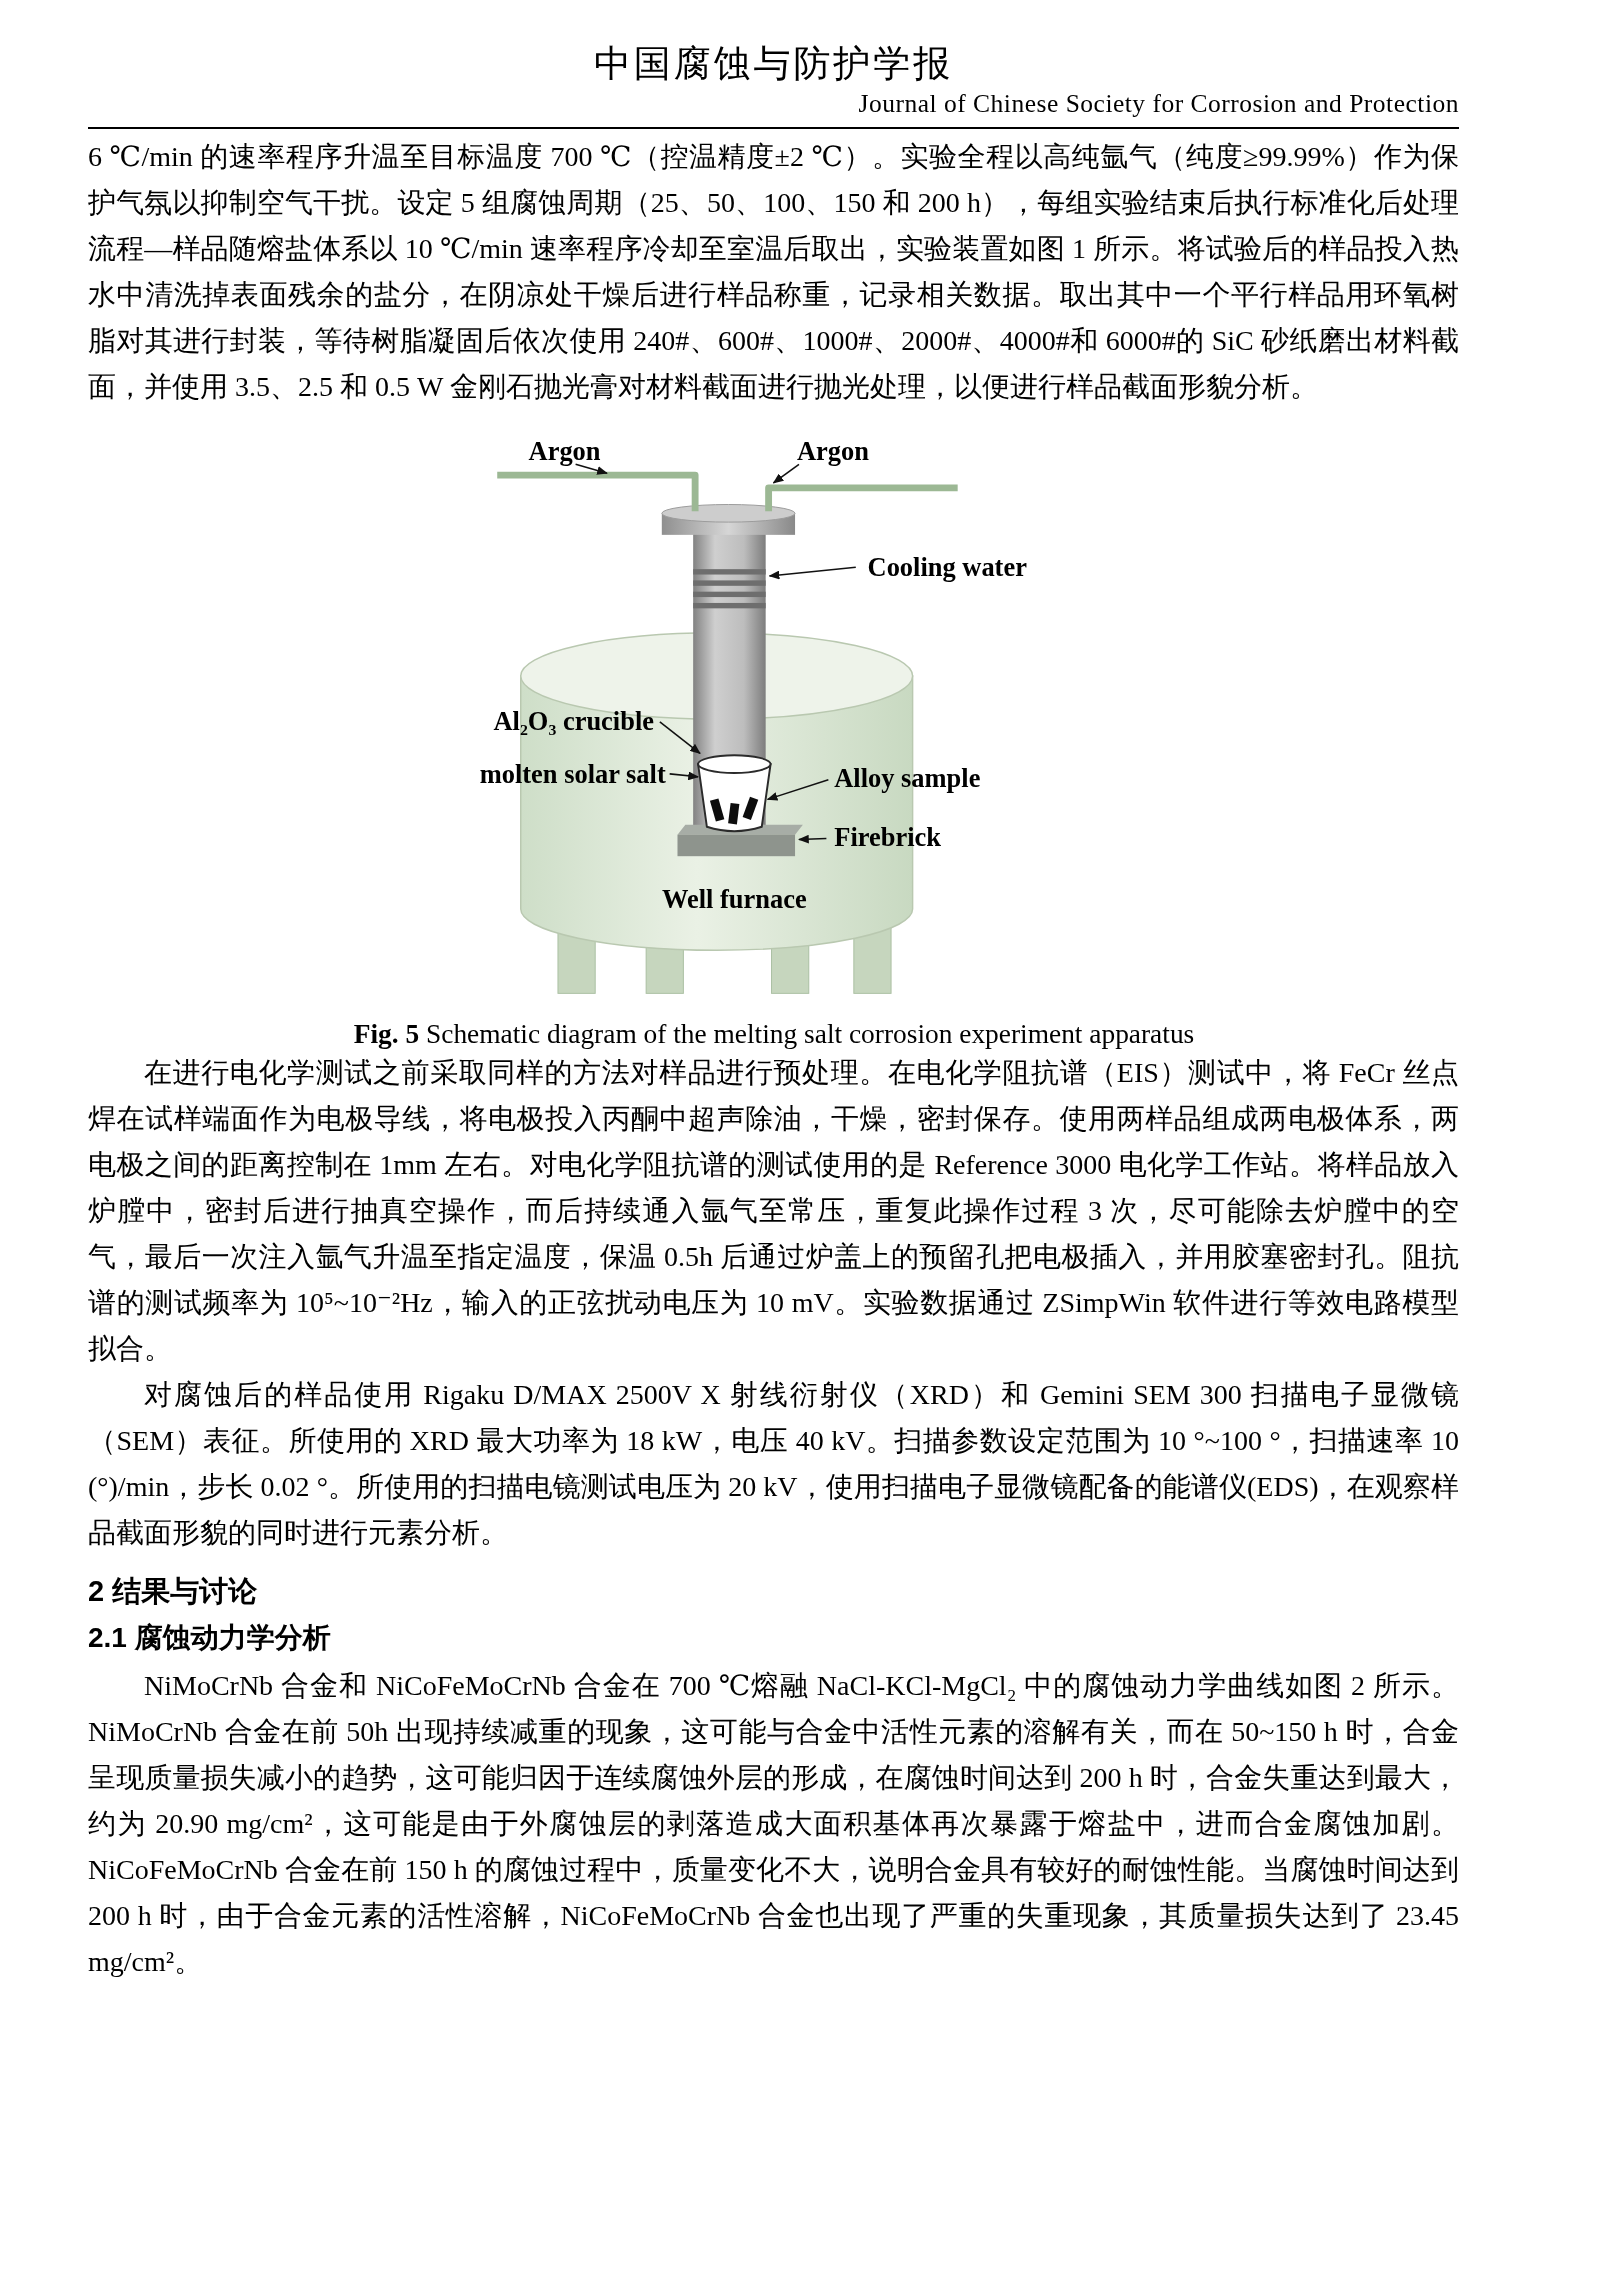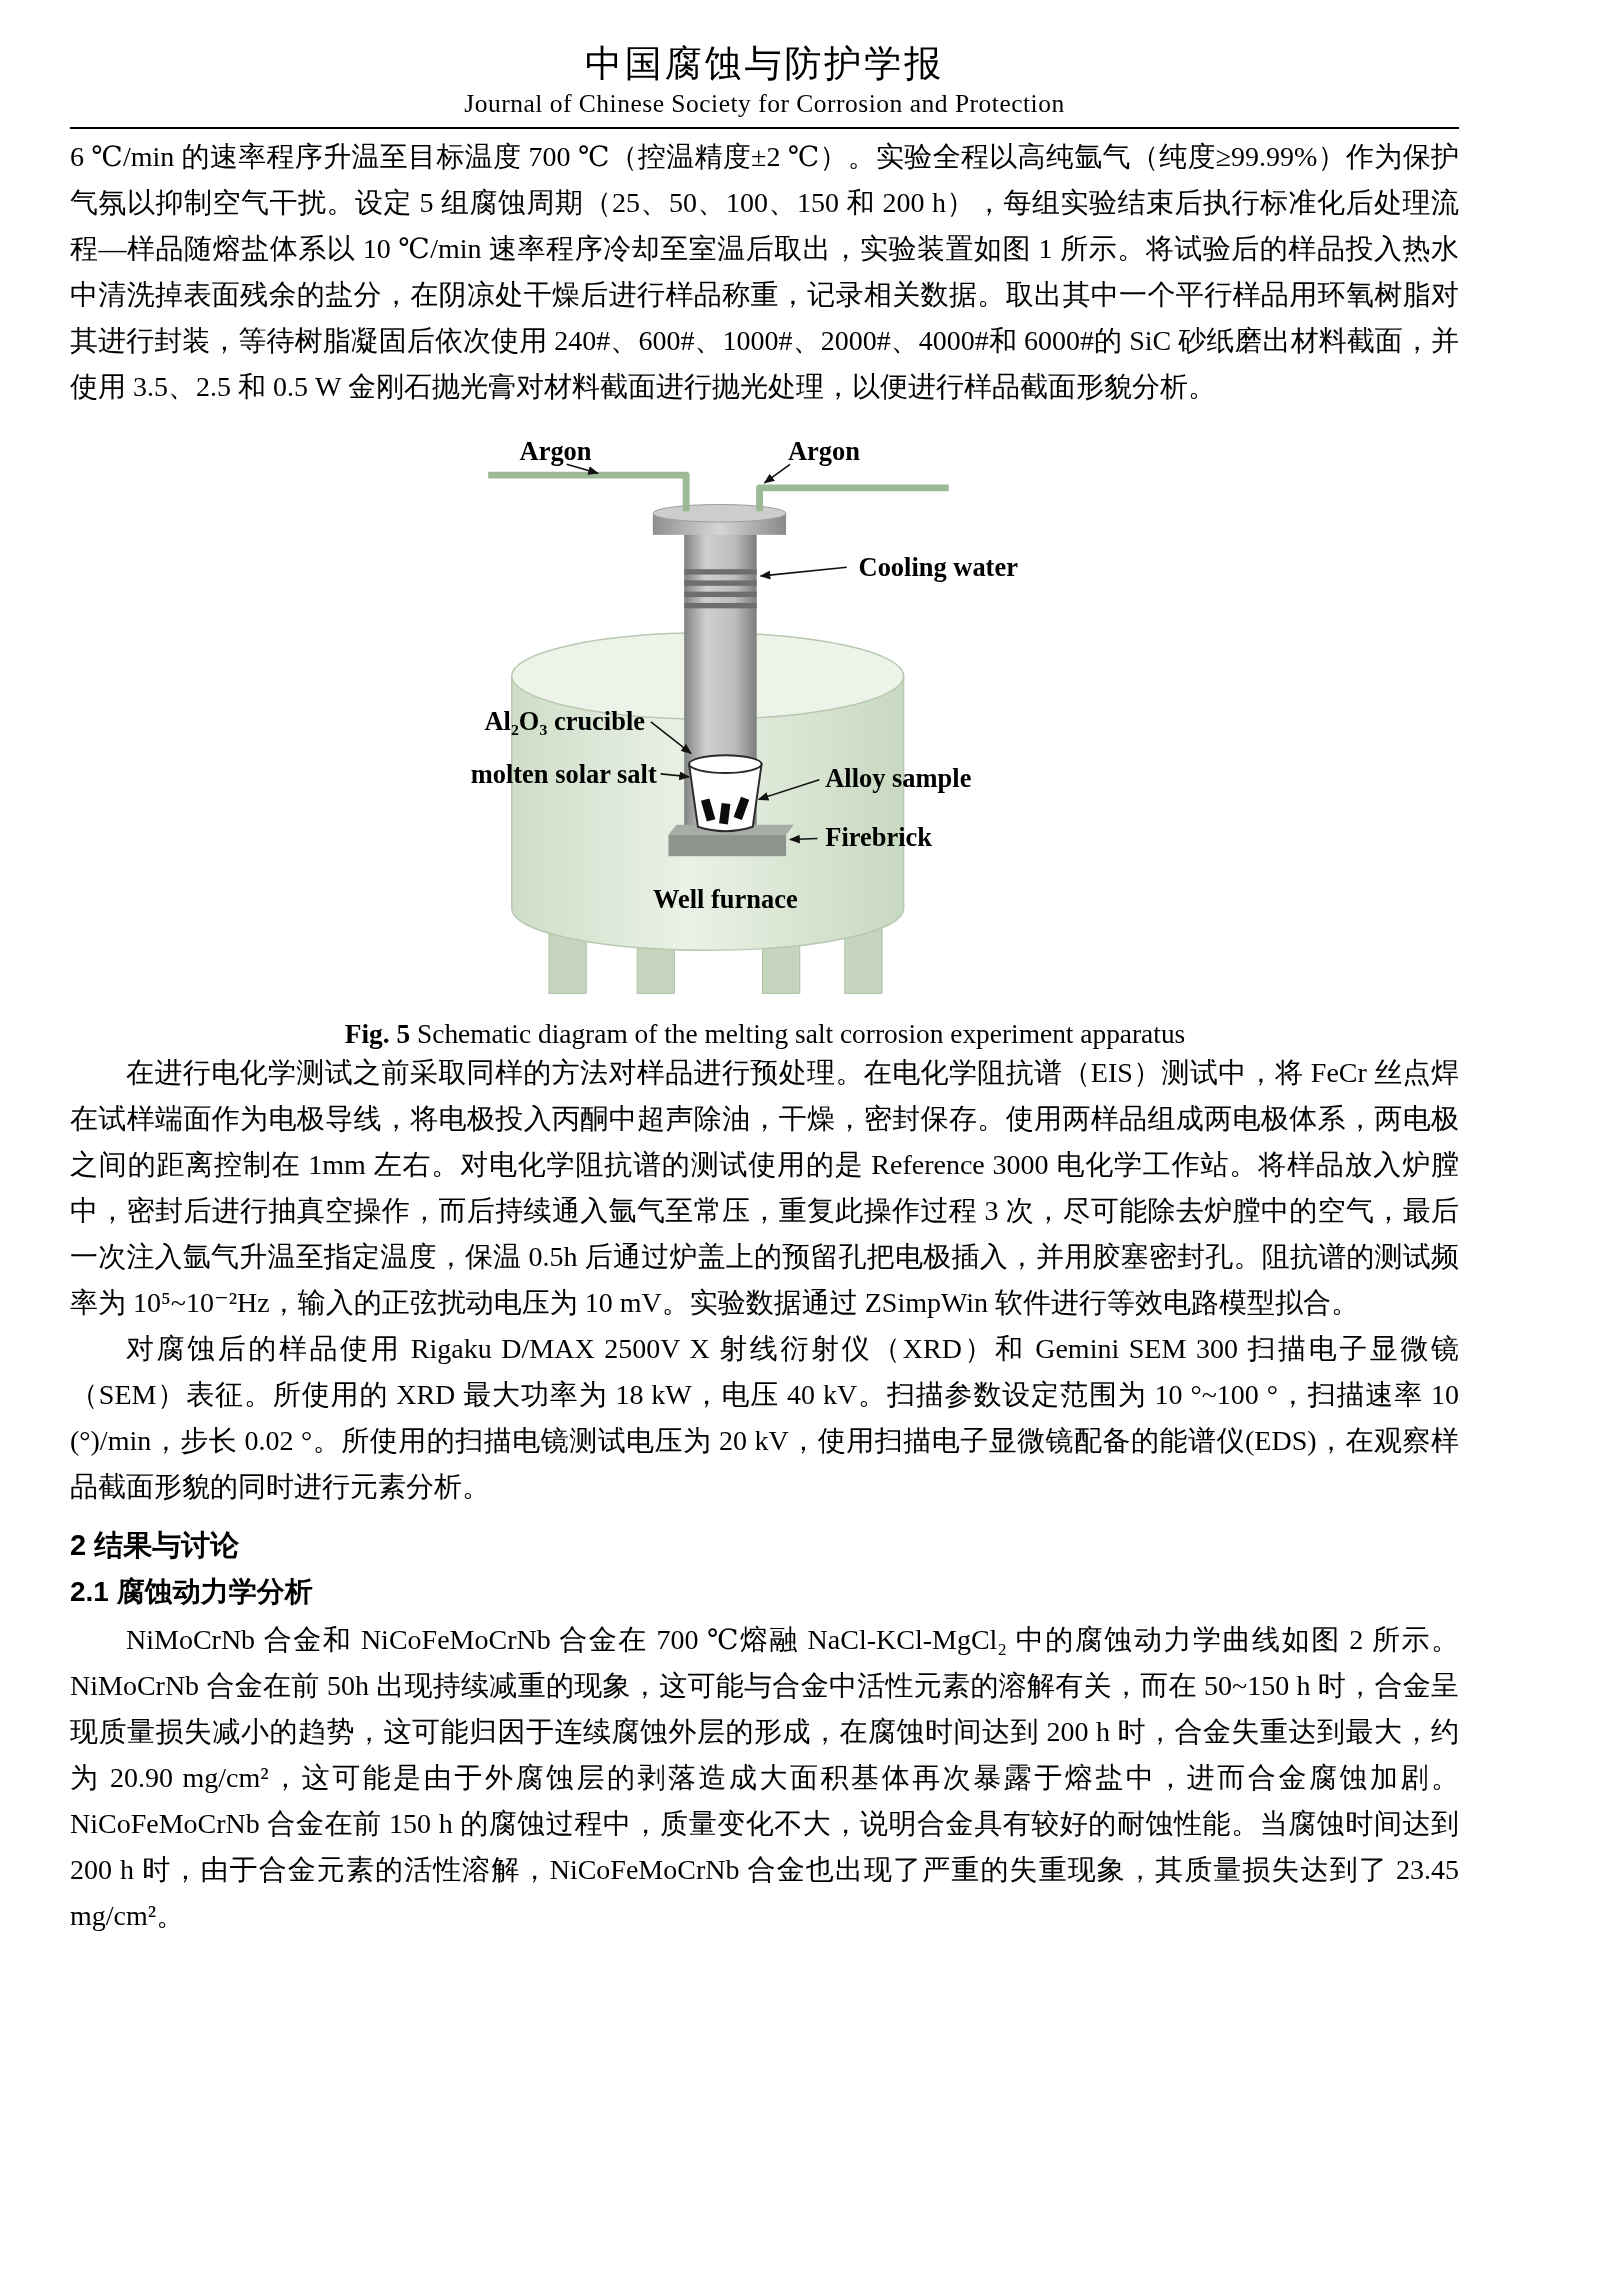--- a/index.html
+++ b/index.html
@@ -1,24 +1,24 @@
 <!DOCTYPE html>
 <html><head>
 <meta charset="utf-8">
 <style>
   html,body{margin:0;padding:0;background:#ffffff;}
   .page{
     width:1621px;height:2293px;background:#ffffff;margin:0 auto;
-    box-sizing:border-box;padding:41px 162px 59px 70px;
+    box-sizing:border-box;padding:41px 162px 59px 88px;
     font-family:"Liberation Serif","DejaVu Serif",serif;color:#000;
     overflow:hidden;position:relative;
   }
   .jheader{text-align:center;}
   .jtitle-cn{font-size:37px;letter-spacing:2.9px;line-height:1.25;}
-  .jtitle-en{font-size:25.5px;letter-spacing:0.5px;margin-top:2px;}
+  .jtitle-en{font-size:25.5px;letter-spacing:0.5px;margin-top:2px;text-align:right;}
   .jrule{border-bottom:2.9px solid #000;margin-top:7.8px;}
   .para{
     font-size:28px;line-height:46px;text-align:justify;margin:0;
     text-justify:inter-ideograph;
   }
   .para.first{margin-top:5px;}
   .para.indent{text-indent:2em;}
   .figwrap{margin:21px auto 0 auto;width:627px;text-align:center;}
   .apparatus text{
     font-family:"Liberation Serif","DejaVu Serif",serif;

